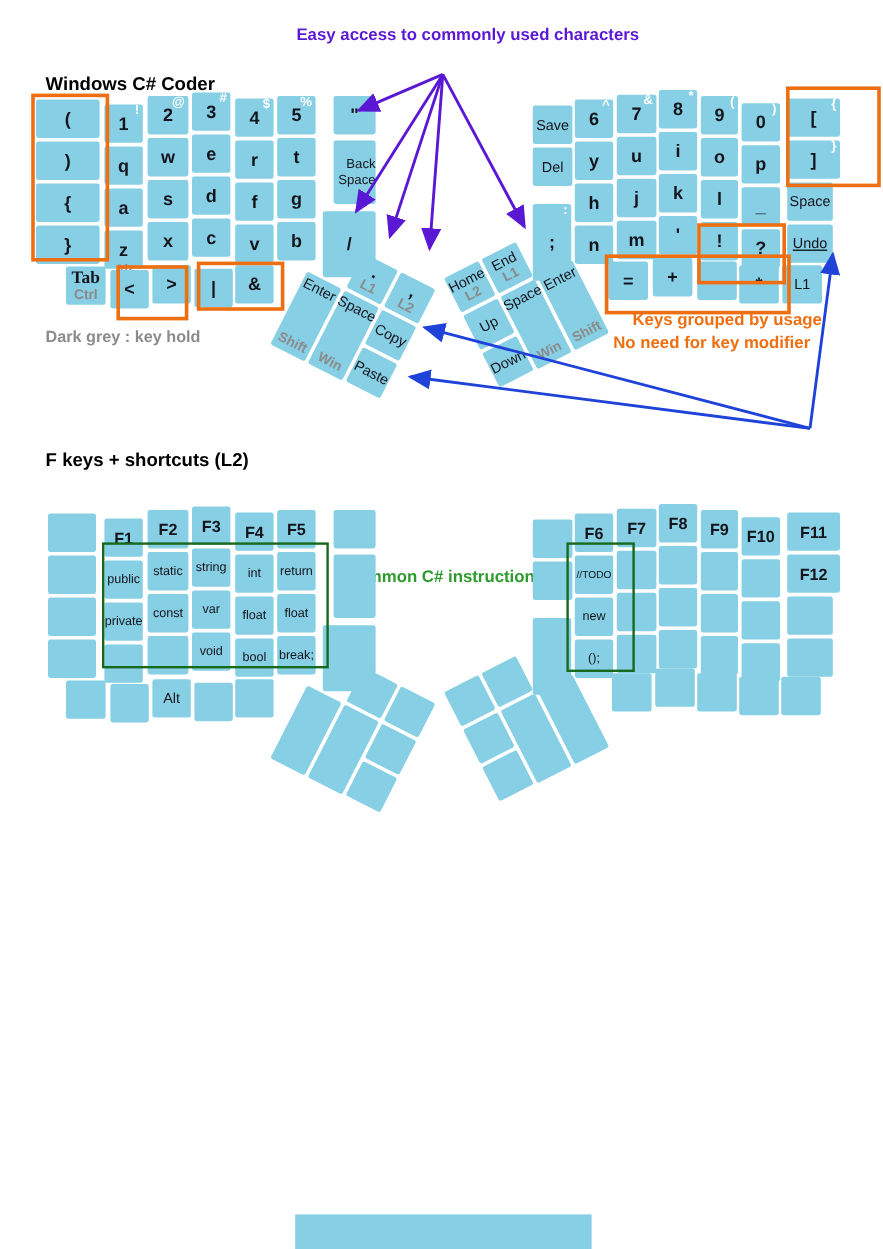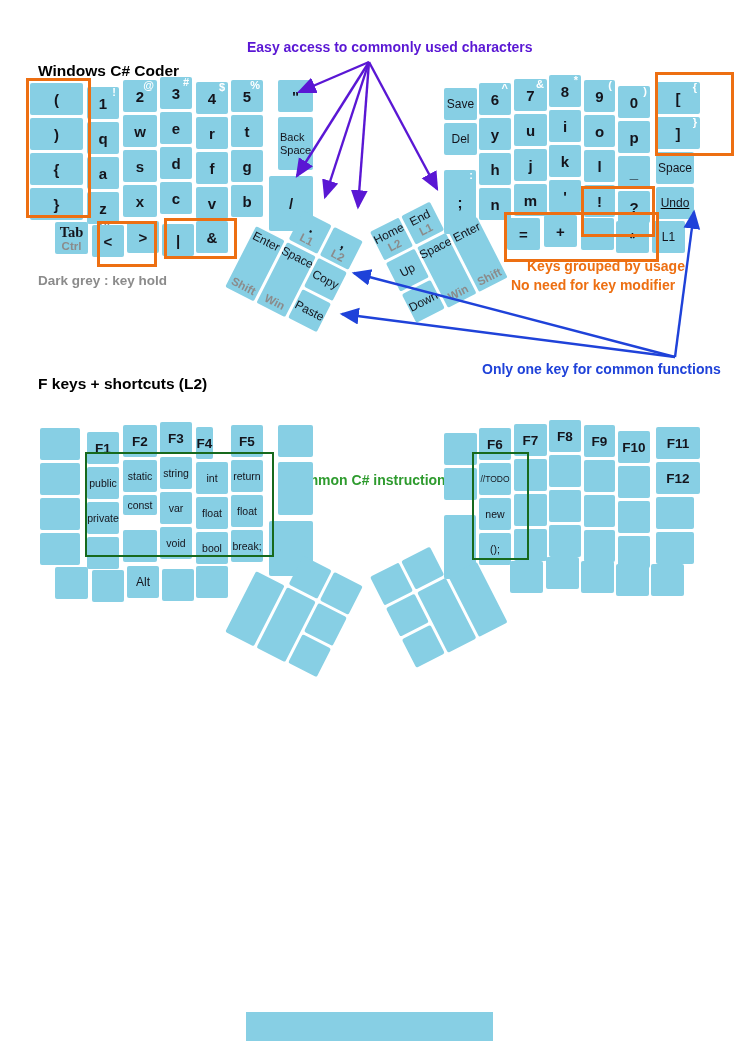--- a/index.html
+++ b/index.html
@@ -6,21 +6,21 @@
   #stage{position:relative;width:736px;height:1041px;background:#fff;overflow:hidden;
          font-family:"Liberation Sans","DejaVu Sans",sans-serif;}
   .key{position:absolute;background:var(--key,#87cfe4);border-radius:2px;
        display:flex;align-items:center;justify-content:center;overflow:visible;}
   .kl{font-weight:bold;font-size:15px;color:#14141c;line-height:15px;white-space:pre;}
   .key.word .kl{font-weight:normal;font-size:12px;line-height:13px;}
   .key.fn .kl{font-weight:bold;font-size:13.5px;}
   .key.xs .kl{font-weight:normal;font-size:10.5px;}
   .key.xxs .kl{font-weight:normal;font-size:8.5px;}
   .key.big .kl{font-weight:bold;font-size:14.5px;font-family:Liberation Serif, serif;}
-  .key.wrap .kl{white-space:normal;text-align:left;font-size:11px;padding-left:2px;}
+  .key.wrap .kl{white-space:normal;text-align:right;font-size:11px;padding-left:2px;}
   .ks{position:absolute;top:-1px;right:3px;color:#fff;font-weight:bold;font-size:11px;line-height:12px;}
   .kh{position:absolute;bottom:-4px;left:0;width:100%;text-align:center;
       color:var(--grey,#8b8b8b);font-weight:bold;font-size:11.5px;line-height:12px;}
   .key.holdbelow .kh{bottom:-7px;}
   .key.stack{flex-direction:column;}
   .key.stack .kh{position:static;width:auto;}
   .key.spread{justify-content:space-between;padding:3px 0;box-sizing:border-box;}
   .thumb-cluster{position:absolute;width:105px;height:105px;transform-origin:top left;}
   .box{position:absolute;border-style:solid;border-width:3px;background:transparent;}
   .box.orange{border-color:var(--orange,#ed6f12);}
@@ -33,25 +33,24 @@
   #onekey{color:var(--blue,#1f42d9);font-size:14px;}
   #common{color:var(--green,#2e9b2e);font-size:14px;}
   #arrow-overlay{position:absolute;left:0;top:0;pointer-events:none;}
   #footer-bar{position:absolute;background:var(--key,#87cfe4);}
 </style>
 </head>
 <body>
 
 <div id="stage">
   <div class="ann" id="title" style="left: 38px; top: 62px;">Windows C# Coder</div>
-  <div class="ann" id="easy" style="left:247px;top:39px;">Easy access to commonly used characters</div>
+  <div class="ann" id="easy" style="left:247px;top:20px;">Easy access to commonly used characters</div>
   <div class="ann" id="darkgrey" style="left:38px;top:273px;">Dark grey : key hold</div>
   <div class="ann" id="grouped1" style="left:511px;top:258px;margin-left:16px;">Keys grouped by usage</div>
   <div class="ann" id="grouped2" style="left:511px;top:277px;">No need for key modifier</div>
-  <div class="ann" id="onekey" style="left:482px;top:361px;">Only one key for common functions</div>
   <div class="ann" id="ftitle" style="left:38px;top:375px;">F keys + shortcuts (L2)</div>
   <div class="ann" id="common" style="left:287px;top:472px;">Common C# instructions</div>
 
   <div id="keys-root">
       <div>
         <div class="key" style="left: 30px; top: 83px; width: 53px; height: 32px;">
           <span class="kl">(</span>
         </div>
         <div class="key" style="left: 30px; top: 118px; width: 53px; height: 32px;">
           <span class="kl">)</span>
@@ -321,41 +320,41 @@
           <span class="kl">private</span>
         </div>
         <div class="key" style="left: 87px; top: 537px; width: 32px; height: 32px;"></div>
         <div class="key" style="left: 55px; top: 567px; width: 33px; height: 32px;"></div>
         <div class="key fn" style="left: 123px; top: 425px; width: 34px; height: 32px;">
           <span class="kl">F2</span>
         </div>
         <div class="key xs" style="left: 123px; top: 460px; width: 34px; height: 32px;">
           <span class="kl">static</span>
         </div>
-        <div class="key xs" style="left: 123px; top: 495px; width: 34px; height: 20px;">
+        <div class="key xs" style="left: 123px; top: 495px; width: 34px; height: 32px;">
           <span class="kl">const</span>
         </div>
         <div class="key" style="left: 123px; top: 530px; width: 34px; height: 32px;"></div>
         <div class="key" style="left: 92px; top: 570px; width: 32px; height: 32px;"></div>
         <div class="key fn" style="left: 160px; top: 422px; width: 32px; height: 32px;">
           <span class="kl">F3</span>
         </div>
         <div class="key xs" style="left: 160px; top: 457px; width: 32px; height: 32px;">
           <span class="kl">string</span>
         </div>
         <div class="key xs" style="left: 160px; top: 492px; width: 32px; height: 32px;">
           <span class="kl">var</span>
         </div>
         <div class="key xs" style="left: 160px; top: 527px; width: 32px; height: 32px;">
           <span class="kl">void</span>
         </div>
         <div class="key word" style="left: 127px; top: 566px; width: 32px; height: 32px;">
           <span class="kl">Alt</span>
         </div>
-        <div class="key fn" style="left: 196px; top: 427px; width: 17px; height: 32px;">
+        <div class="key fn" style="left: 196px; top: 427px; width: 32px; height: 32px;">
           <span class="kl">F4</span>
         </div>
         <div class="key xs" style="left: 196px; top: 462px; width: 32px; height: 32px;">
           <span class="kl">int</span>
         </div>
         <div class="key xs" style="left: 196px; top: 497px; width: 32px; height: 32px;">
           <span class="kl">float</span>
         </div>
         <div class="key xs" style="left: 196px; top: 532px; width: 32px; height: 32px;">
           <span class="kl">bool</span>

